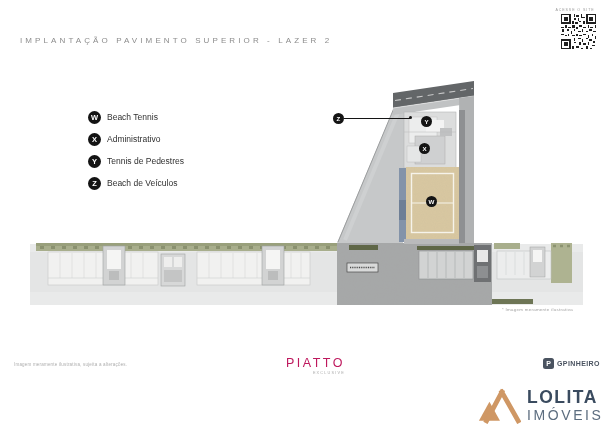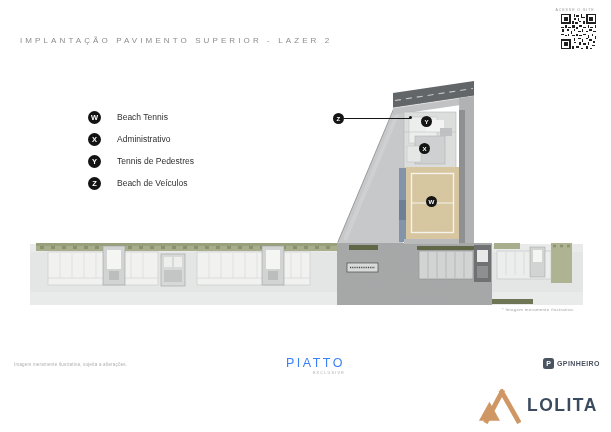--- a/index.html
+++ b/index.html
@@ -19,34 +19,34 @@
   }
   .qr-box{left:561px;top:14px;width:35px;height:35px;}
   
   .legend{left:88px;top:110px;}
   .legend-row{display:flex;align-items:center;height:14px;margin-bottom:8px;}
   .legend-dot{
     width:13px;height:13px;border-radius:50%;background:#131313;color:#ffffff;
     font-size:7.5px;font-weight:bold;display:flex;align-items:center;justify-content:center;
     flex:0 0 13px;
   }
-  .legend-label{margin-left:16px;font-size:8.5px;color:#303030;white-space:nowrap;}
+  .legend-label{margin-left:6px;font-size:8.5px;color:#303030;white-space:nowrap;}
   
   .pmarker{
     position:absolute;width:11px;height:11px;border-radius:50%;background:#141414;color:#fff;
     font-size:6.2px;font-weight:bold;display:flex;align-items:center;justify-content:center;
     z-index:5;
   }
   .leader{left:344px;top:118px;width:66px;height:1px;background:#141414;z-index:4;}
   .leader-dot{left:409px;top:116px;width:3px;height:3px;border-radius:50%;background:#141414;z-index:4;}
   .plan-note{left:502px;top:307px;font-size:4.4px;color:#9f9f9f;letter-spacing:.3px;}
   
   .disclaimer{left:14px;top:362px;font-size:4.5px;color:#aeaeae;letter-spacing:.2px;}
   .piatto{left:286px;top:356px;text-align:right;}
-  .piatto-name{font-size:12.5px;letter-spacing:2.5px;color:#3b82f6;font-weight:400;}
+  .piatto-name{font-size:12.5px;letter-spacing:2.5px;color:#be185d;font-weight:400;}
   .piatto-sub{font-size:3.8px;letter-spacing:1.2px;color:#ababab;margin-top:1px;}
   .gpinheiro{left:543px;top:358px;display:flex;align-items:center;gap:3px;}
   .gp-icon{
     width:11px;height:11px;border-radius:2.5px;background:#4a5360;color:#fff;font-size:7px;
     font-weight:bold;display:flex;align-items:center;justify-content:center;
   }
   .gp-name{font-size:7px;font-weight:bold;color:#4a5360;letter-spacing:.4px;}
   .lolita{left:477px;top:387px;display:flex;align-items:center;gap:6px;}
   .lolita-text{display:flex;flex-direction:column;line-height:1;}
   .lolita-name{font-size:17.5px;font-weight:bold;color:#3a4b5f;letter-spacing:1.5px;}
@@ -259,16 +259,17 @@
     <span class="gp-name">GPINHEIRO</span>
   </div>
 
   <div class="abs lolita">
     <svg width="44" height="37" viewBox="0 0 46 38">
       <path d="M2,35 L13,15 L24,35 Z" fill="#cf9764"></path>
       <path d="M26,5 L10,35 M26,5 L43,35" stroke="#cf9764" stroke-width="5" fill="none" stroke-linecap="square"></path>
     </svg>
     <div class="lolita-text">
       <span class="lolita-name">LOLITA</span>
+      <span class="lolita-sub">IMÓVEIS</span>
     </div>
   </div>
 
 </div>
 
 </body></html>

